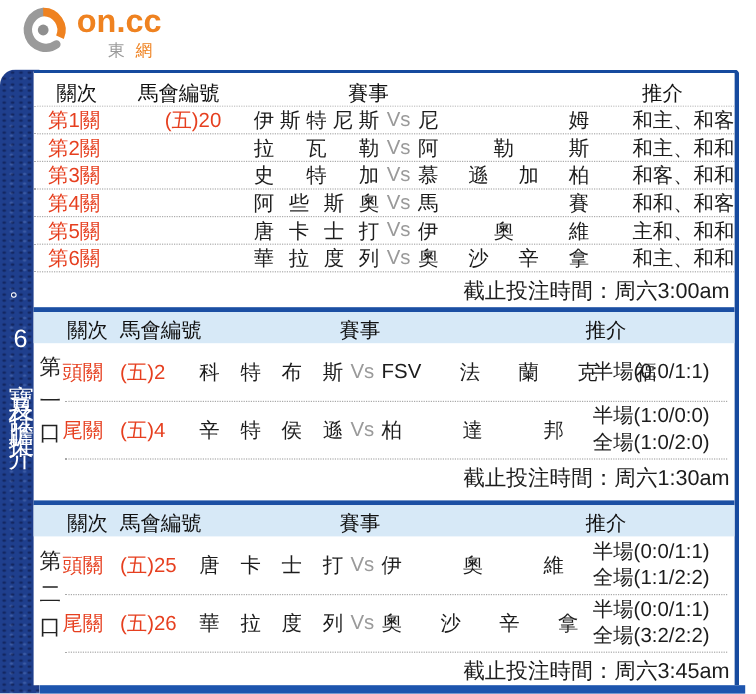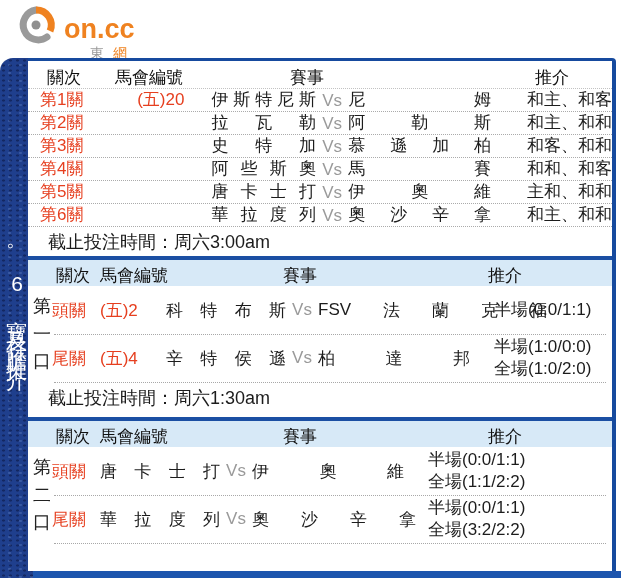--- a/index.html
+++ b/index.html
@@ -9,21 +9,21 @@
     font-family:"Liberation Sans","DejaVu Sans",sans-serif;
     color:#1c1c1c;
     -webkit-font-smoothing:antialiased;
   }
   
   .logo{position:absolute;left:14px;top:3px;display:flex;align-items:flex-start;gap:6px;cursor:pointer;}
   .logo svg{display:block;}
   .logo-text{line-height:1;}
   .logo-brand{
     font-size:27px;font-weight:bold;color:var(--brand-orange,#ef8220);
-    letter-spacing:0px;margin-top:13px;
+    letter-spacing:0px;margin-top:2px;
   }
   .logo-sub{font-size:14px;letter-spacing:9px;margin:3px 0 0 26px;color:var(--brand-gray,#9a9a9a);}
   .logo-sub .orange{color:var(--brand-orange,#ef8220);}
   
   .frame{position:absolute;left:0;top:58px;width:630px;height:520px;}
   .band{
     position:absolute;left:0;top:0;width:33px;height:520px;
     background-color:var(--band-navy,#1f3f8d);
     background-image:
       radial-gradient(rgba(5,10,45,.45) 1px, transparent 2px),
@@ -45,33 +45,33 @@
     background:#ffffff;
     box-sizing:content-box;
   }
   .bottombar{position:absolute;left:33px;top:513px;width:588px;height:7px;background:#1d55ae;}
   
   .red{color:var(--accent-red,#e63f1f);}
   .jchars{display:flex;justify-content:space-between;align-items:center;}
   .vchars{display:flex;flex-direction:column;justify-content:space-between;align-items:center;}
   .divider{height:4px;background:#1b4fa3;}
   .deadline{
-    text-align:left;font-size:18px;color:#1c1c1c;
-    padding-right:4px;box-sizing:border-box;margin-left:20px;
+    text-align:right;font-size:18px;color:#1c1c1c;
+    padding-right:4px;box-sizing:border-box;
   }
   
   .tblA{height:195px;position:relative;font-size:17px;}
   .thA{position:relative;height:27px;border-bottom:1px dotted #c2c2c2;}
   .thA span{position:absolute;top:5px;font-size:17px;color:#111;}
   .hA-round{left:19px;}
   .hA-num{left:87px;}
   .hA-match{left:262px;}
   .hA-tips{left:507px;}
   .rowA{
-    display:flex;align-items:flex-end;height:23px;
+    display:flex;align-items:center;height:23px;
     border-bottom:1px dotted #ababab;
     padding-left:12px;box-sizing:border-box;
   }
   .cA-round{width:78px;}
   .cA-num{width:78px;margin-left:23px;}
   .cA-home{width:110px;}
   .cA-vs{width:34px;text-align:center;color:#9a9a9a;}
   .cA-away{width:150px;}
   .cA-tip{margin-left:36px;white-space:nowrap;}
   .tblA .deadline{height:23px;padding-top:3px;}
@@ -312,39 +312,41 @@
         <span class="hP-tips">推介</span>
       </div>
       <div class="tbodyP">
         <div class="groupcol vchars">
             <span>第</span>
             <span>二</span>
             <span>口</span>
           </div>
         <div class="rowP">
           <span class="cB-round red">頭關</span>
+          <span class="cB-num red">(五)25</span>
           <span class="cB-home jchars">
               <span>唐</span>
               <span>卡</span>
               <span>士</span>
               <span>打</span>
             </span>
           <span class="cB-vs">Vs</span>
           <span class="cB-away jchars">
               <span>伊</span>
               <span>奧</span>
               <span>維</span>
             </span>
           <span class="cB-tips">
             <span class="tip-line">半場(0:0/1:1)</span>
             <span class="tip-line">全場(1:1/2:2)</span>
           </span>
         </div>
         <div class="rowP">
           <span class="cB-round red">尾關</span>
+          <span class="cB-num red">(五)26</span>
           <span class="cB-home jchars">
               <span>華</span>
               <span>拉</span>
               <span>度</span>
               <span>列</span>
             </span>
           <span class="cB-vs">Vs</span>
           <span class="cB-away jchars">
               <span>奧</span>
               <span>沙</span>
@@ -352,17 +354,18 @@
               <span>拿</span>
             </span>
           <span class="cB-tips">
             <span class="tip-line">半場(0:0/1:1)</span>
             <span class="tip-line">全場(3:2/2:2)</span>
           </span>
         </div>
         <div class="dot d1"></div>
         <div class="dot d2"></div>
       </div>
+      <div class="deadline">截止投注時間：周六3:45am</div>
     </section>
 
   </div>
   <div class="bottombar"></div>
 </div>
 
 </body></html>

